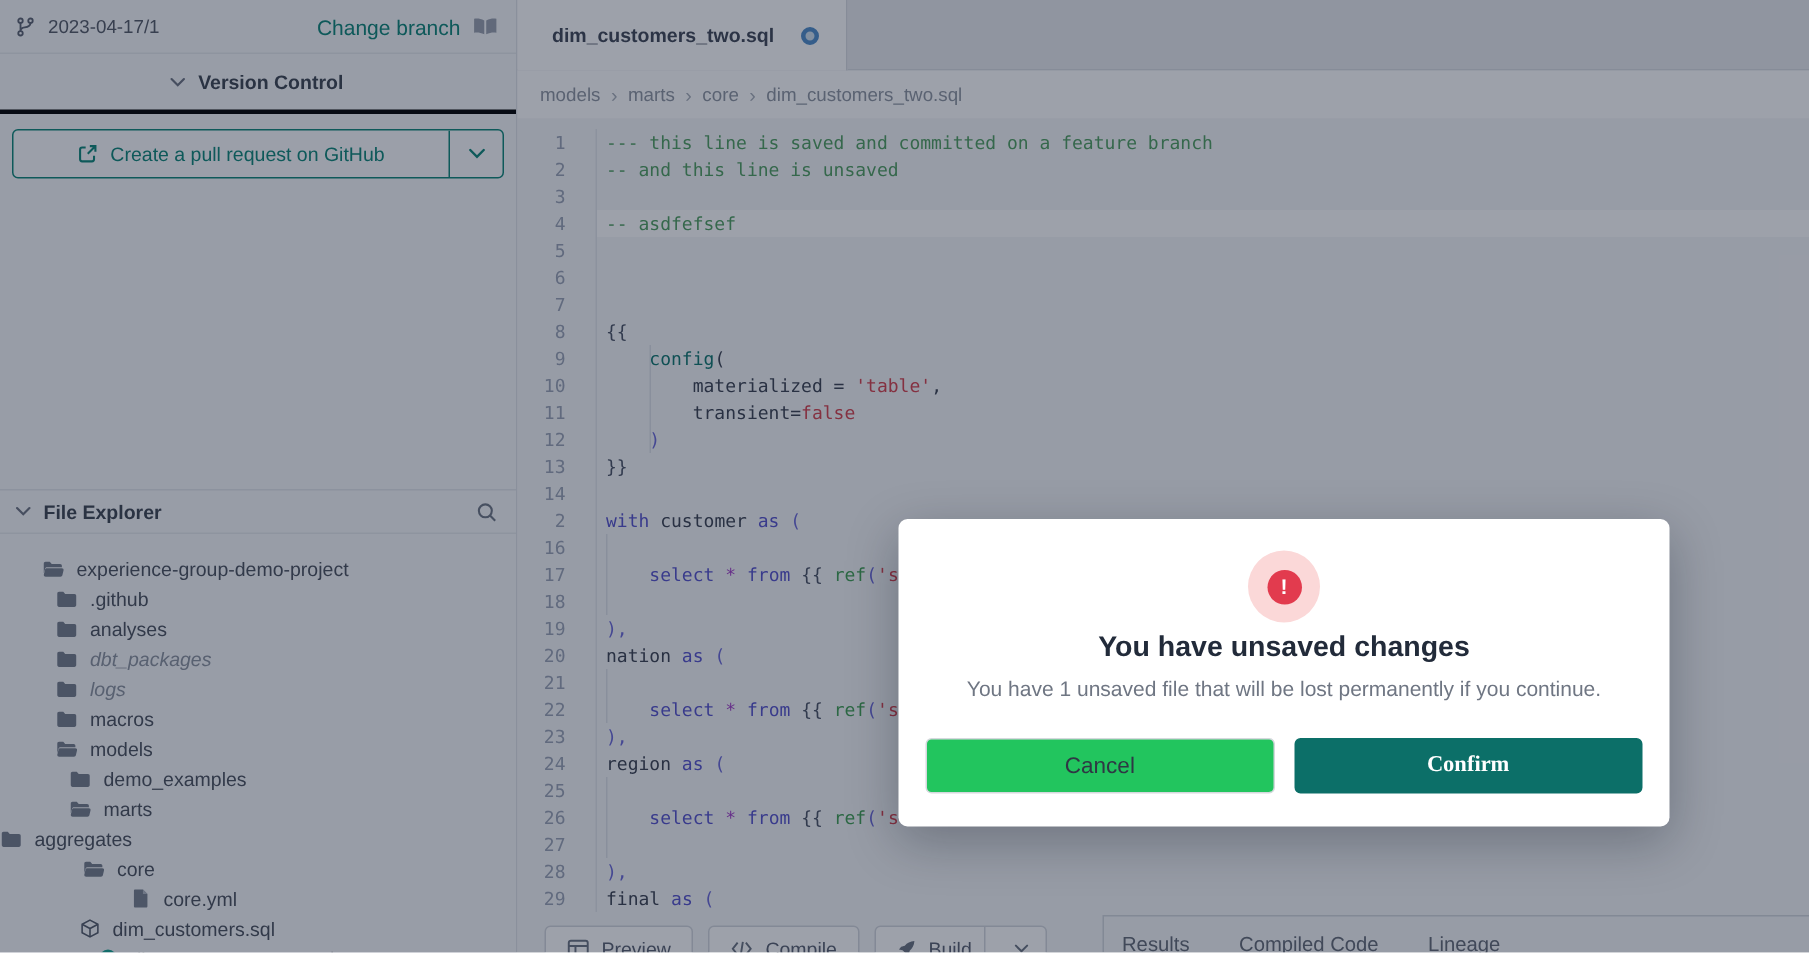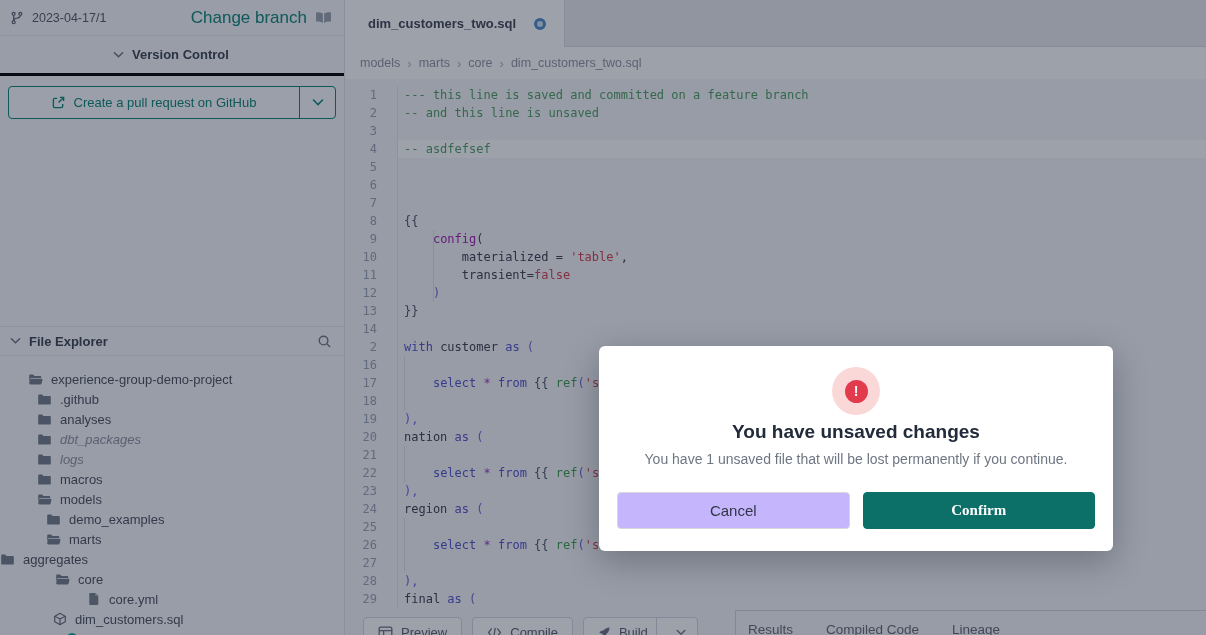--- a/index.html
+++ b/index.html
@@ -6,21 +6,21 @@
   html,body { width:1206px; height:635px; }
   body { font-family:"Liberation Sans", sans-serif; background:#fff; }
   .page { position:relative; width:1206px; height:635px; overflow:hidden; background:#fff; }
 
   
   .sidebar { position:absolute; left:0; top:0; width:345px; height:635px;
              background:#f7f8fa; border-right:1px solid #dfe2e7; }
   .branch-bar { height:36px; display:flex; align-items:center; gap:8px;
                 padding:0 12px 0 10px; border-bottom:1px solid #e6e9ed; }
   .branch-name { font-size:12.5px; color:#545a66; }
-  .change-branch { margin-left:auto; font-size:17px; color:#0d8577; cursor:pointer; }
+  .change-branch { margin-left:auto; font-size:14px; color:#0d8577; cursor:pointer; }
   .book { display:flex; align-items:center; }
 
   .sec-header { height:40px; display:flex; align-items:center; gap:8px; padding:0 12px 0 10px;
                 border-bottom:3px solid #000000;justify-content:center; }
   .sec-title { font-size:13px; font-weight:bold; color:#3d4450; }
   .chev { display:flex; align-items:center; color:#6b7280; }
 
   .pr-btn { margin:10px 8px 0 8px; height:33px; display:flex; align-items:stretch;
             border:1px solid #0d8577; border-radius:4px; background:#fbfcfd; overflow:hidden; }
   .pr-main { flex:1; display:flex; align-items:center; justify-content:center; gap:9px;
@@ -56,21 +56,21 @@
             background:#f5f6f8; padding-top:7px;
             font-family:"DejaVu Sans Mono", monospace; font-size:12px; line-height:18px; }
   .cl { display:flex; height:18px; }
   .ln { width:53px; flex:0 0 53px; text-align:right; padding-right:20px;
         color:#99a2b4; border-right:1px solid #e3e6eb; }
   .ct { position:relative; flex:1; padding-left:6px; white-space:pre; }
   .ct.hl { background:#ffffff; }
   .gd { position:absolute; top:0; bottom:0; width:0; border-left:1px solid #dde1e8; }
   .t-c  { color:#4f9e5f; }
   .t-k  { color:#5552cc; }
-  .t-f  { color:#a21caf; }
+  .t-f  { color:#0f766e; }
   .t-s  { color:#d5414d; }
   .t-st { color:#a13dc7; }
   .t-gr { color:#3f9e52; }
   .t-pn { color:#6a68d8; }
   .t-br { color:#4a5264; }
   .t-p  { color:#3a4150; }
 
   
   .panel-topline { position:absolute; left:736px; top:610px; width:470px; height:0;
                    border-top:1px solid #d2d6dc; }
@@ -94,21 +94,21 @@
            box-shadow:0 10px 34px rgba(8,14,30,0.28); text-align:center; }
   .alert-outer { width:48px; height:48px; border-radius:50%; background:#fbd8d8;
                  margin:21px auto 0 auto; display:flex; align-items:center; justify-content:center; }
   .alert-inner { width:23px; height:23px; border-radius:50%; background:#e23b4e;
                  color:#fff; font-size:14px; font-weight:bold; line-height:23px; }
   .modal-title { margin-top:6px; font-size:19px; font-weight:bold; color:#222b3a; }
   .modal-body { margin-top:8px; font-size:14px; color:#6f7683; }
   .modal-actions { margin-top:25px; display:flex; gap:13px; }
   .mbtn { flex:1; height:37px; border-radius:4px; font-size:15px; cursor:pointer;
           font-family:"Liberation Sans",sans-serif; }
-  .mbtn.cancel { background:#c4b5fd; border:1px solid #d5d8dd; color:#2f3744; }
+  .mbtn.cancel { background:#22c55e; border:1px solid #d5d8dd; color:#2f3744; }
   .mbtn.confirm { background:#0c6f68; border:1px solid #0c6f68; color:#fff; font-weight:bold;font-family:Liberation Serif, serif; }
 </style>
 </head>
 <body>
 
 <div class="page">
 
   <div class="sidebar">
     <div class="branch-bar">
       <span class="chev">

